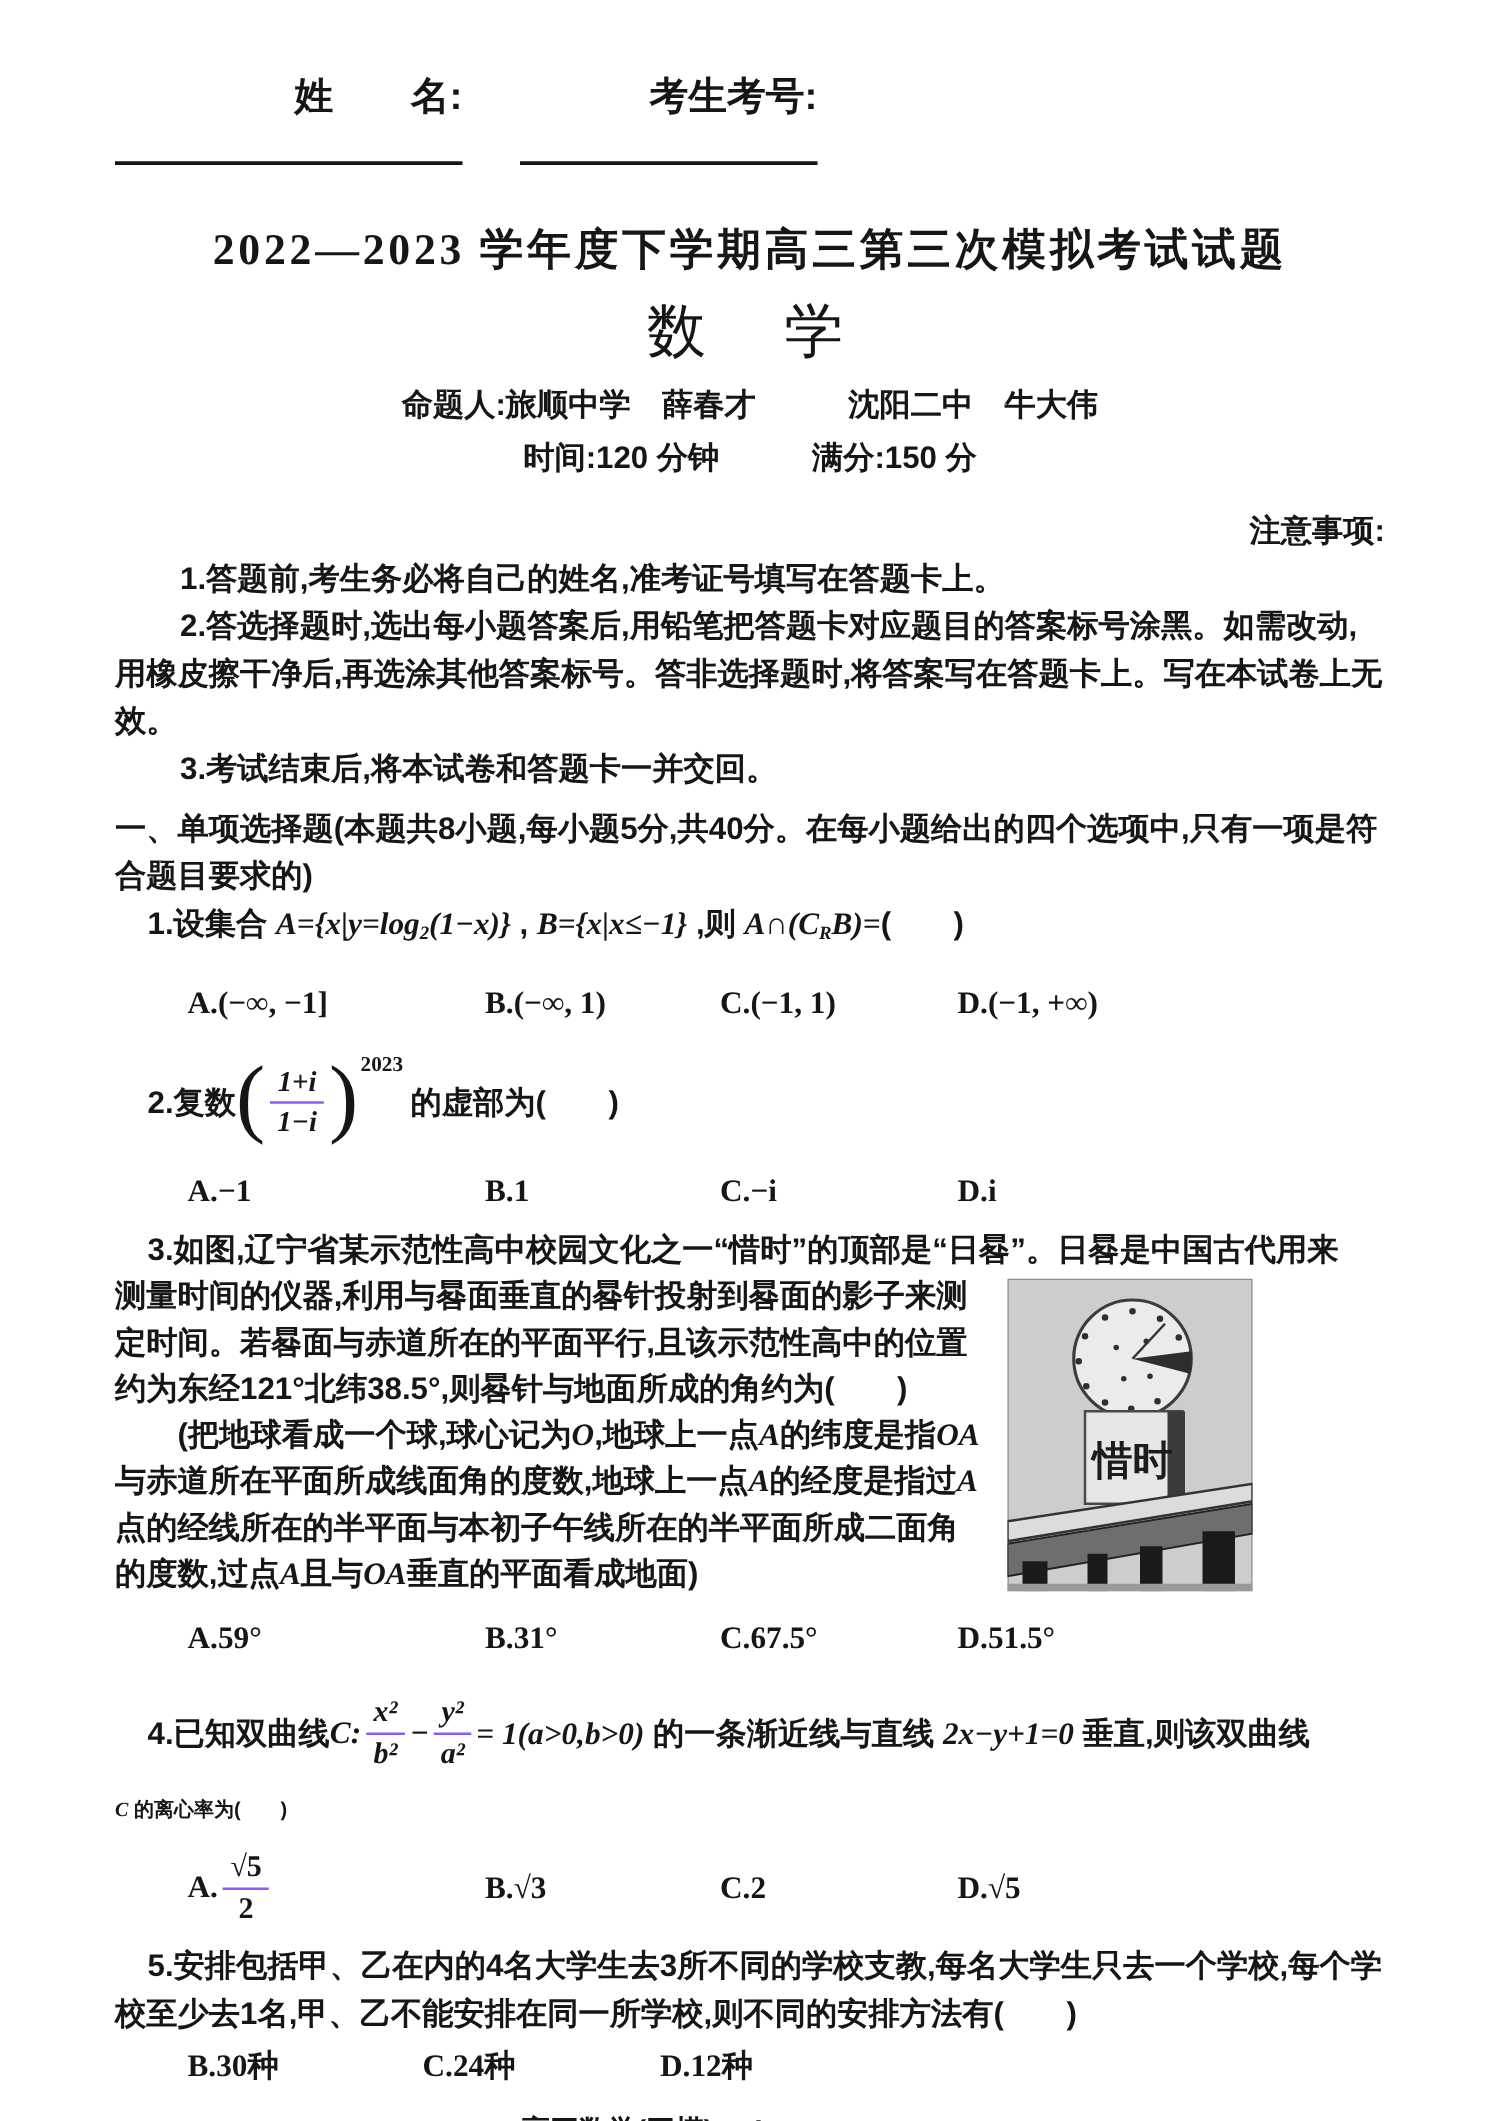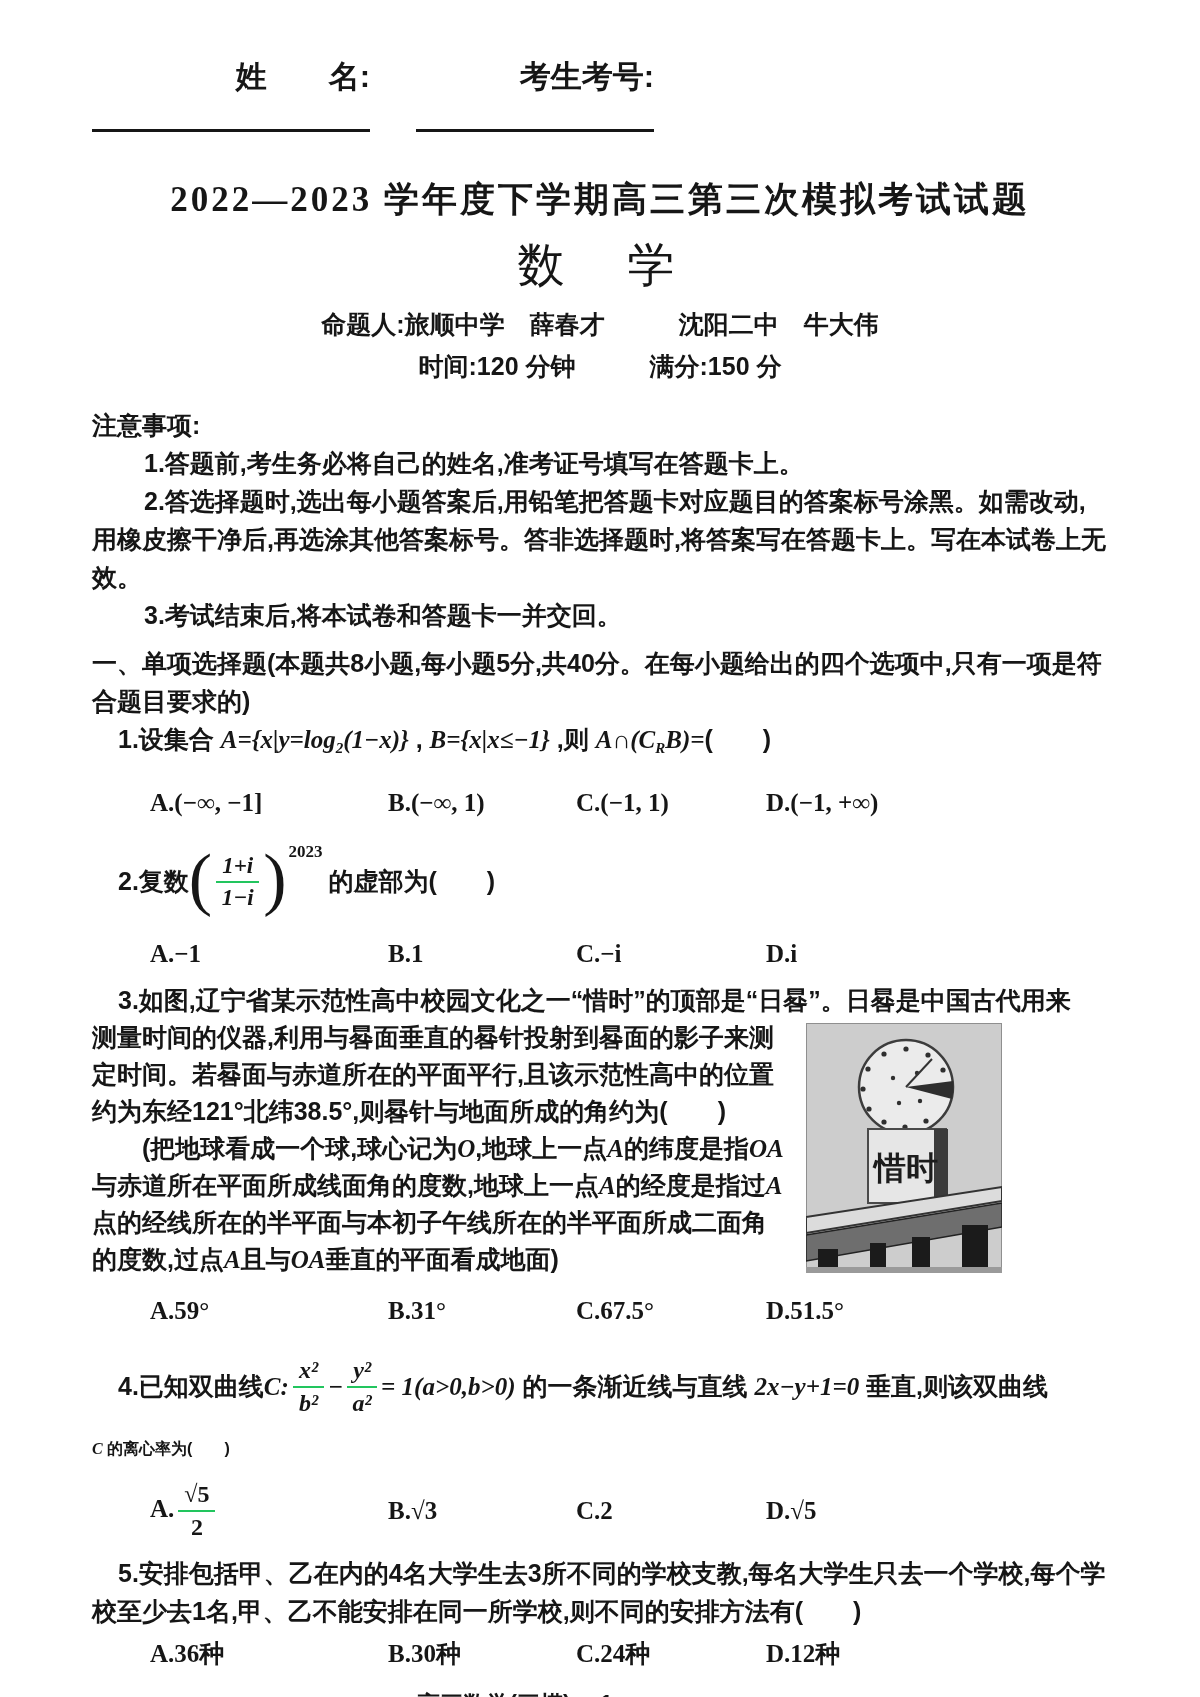--- a/index.html
+++ b/index.html
@@ -22,21 +22,21 @@
 
   
   .title-main { margin-top:44px; text-align:center; font-family:"Liberation Serif","DejaVu Serif",serif;
     font-size:35px; font-weight:700; letter-spacing:3px; line-height:48px; }
   .subject { margin-top:14px; text-align:center; font-size:47px; font-weight:400; letter-spacing:8px; line-height:54px; }
   .meta-row { display:flex; justify-content:center; column-gap:74px; font-size:25px; font-weight:700; line-height:36px; }
   .meta-row.setters { margin-top:14px; }
   .meta-row.timing { margin-top:6px; }
 
   
-  .notice-head { margin-top:22px; font-size:25px; font-weight:700; line-height:38px; }
+  .notice-head { margin-top:22px; font-size:25px; font-weight:700; line-height:38px;text-align:right; }
   .notice p { font-size:25px; font-weight:600; line-height:38px; text-indent:52px; }
 
   
   .sec-head { margin-top:10px; font-size:25px; font-weight:700; line-height:38px; }
   .qline { font-size:25px; line-height:38px; }
   .qindent { text-indent:26px; }
   .m { font-family:"Liberation Serif","DejaVu Serif",serif; font-style:italic; font-weight:600; }
   .sb { font-size:0.6em; vertical-align:-0.3em; }
 
   
@@ -44,21 +44,21 @@
   .opts .oc1 { width:238px; }
   .opts .oc2 { width:188px; }
   .opts .oc3 { width:190px; }
   .opts .oc4 { flex:1; }
   .olab, .om { font-family:"Liberation Serif","DejaVu Serif",serif; font-weight:600; }
   .opts.vmid { align-items:center; }
 
   
   .frac { display:inline-block; vertical-align:middle; text-align:center; line-height:1.12;
     font-family:"Liberation Serif","DejaVu Serif",serif; font-size:24px; margin:0 4px; }
-  .frac .fnum { display:block; border-bottom:2px solid #22c55e; padding:0 6px 2px 6px; }
+  .frac .fnum { display:block; border-bottom:2px solid #8b5cf6; padding:0 6px 2px 6px; }
   .frac .fden { display:block; padding-top:2px; }
   .frac .it { font-style:italic; }
 
   .fline { display:flex; align-items:center; flex-wrap:wrap; padding-left:26px; font-size:25px; }
   .bp { font-family:"Liberation Serif","DejaVu Serif",serif; font-weight:400; font-size:70px;
     line-height:0; position:relative; top:-3px; }
   .expo { font-family:"Liberation Serif","DejaVu Serif",serif; font-size:17px; font-weight:700;
     position:relative; top:-30px; margin-left:2px; }
 
   
@@ -225,20 +225,19 @@
     </div>
     <div class="oc2"><span class="olab">B.</span><span class="om">√3</span></div>
     <div class="oc3"><span class="olab">C.</span><span class="om">2</span></div>
     <div class="oc4"><span class="olab">D.</span><span class="om">√5</span></div>
   </div>
 </div>
 
 <div class="q5block">
   <p class="qline qindent">5.安排包括甲、乙在内的4名大学生去3所不同的学校支教,每名大学生只去一个学校,每个学校至少去1名,甲、乙不能安排在同一所学校,则不同的安排方法有(　　)</p>
   <div class="opts" style="margin-top:4px;">
-    <div class="oc1"><span class="olab">A.</span><span class="om">36种</span></div>
     <div class="oc2"><span class="olab">B.</span><span class="om">30种</span></div>
     <div class="oc3"><span class="olab">C.</span><span class="om">24种</span></div>
     <div class="oc4"><span class="olab">D.</span><span class="om">12种</span></div>
   </div>
 </div>
 
 <div class="footer">高三数学(三模)— 1</div>
 
 </body></html>

